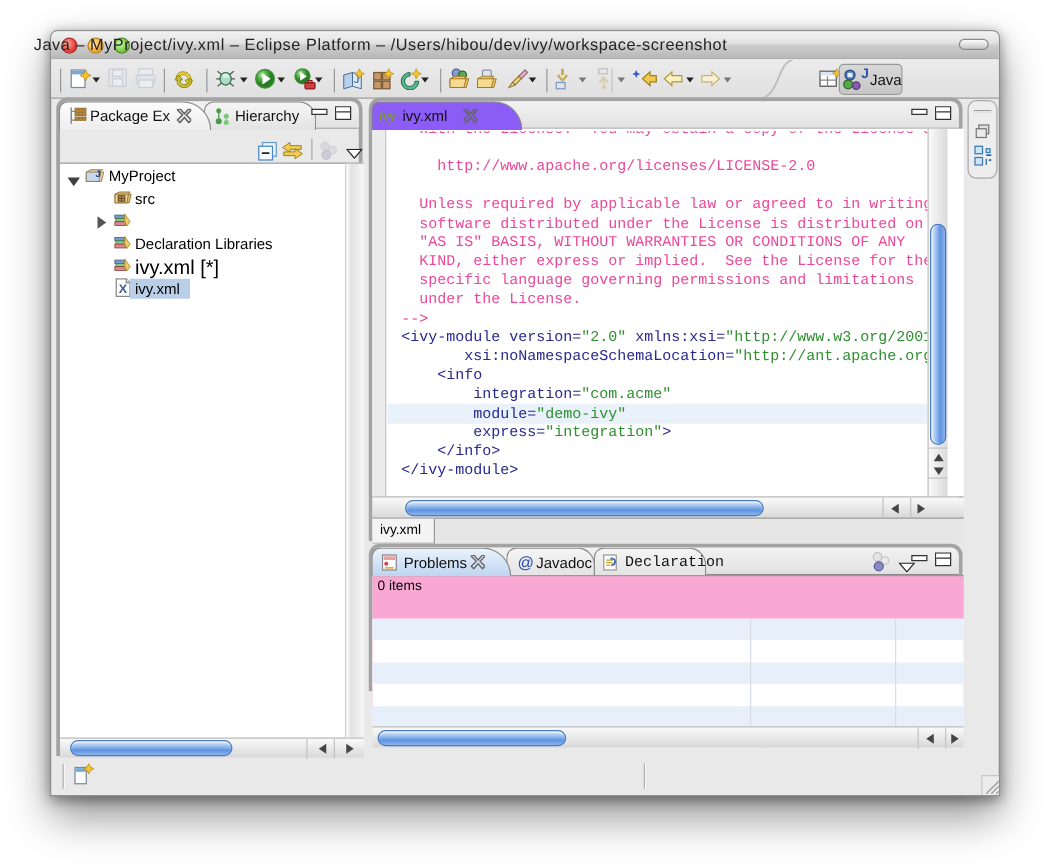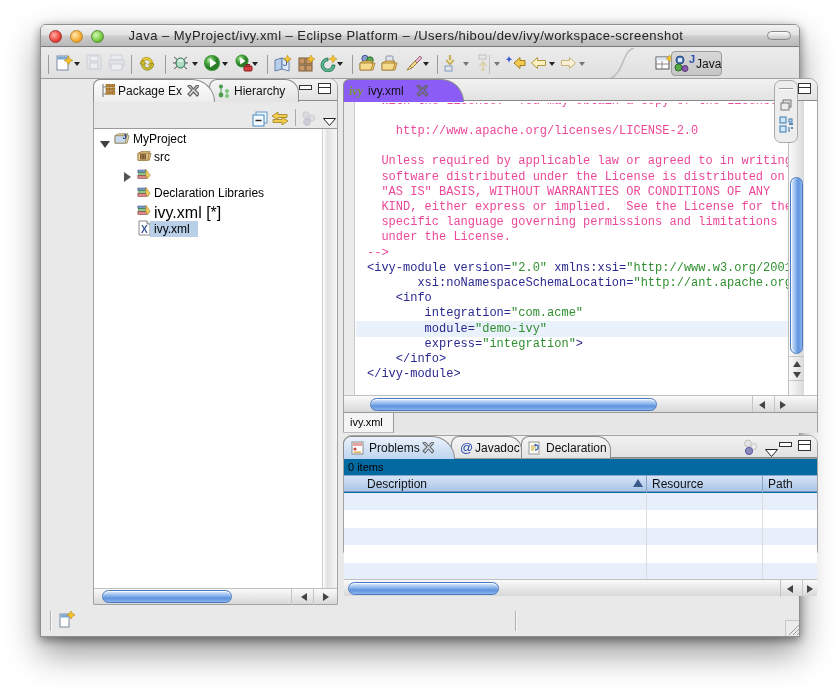--- a/index.html
+++ b/index.html
@@ -9,34 +9,34 @@
   #window { position:absolute; left:40px; top:24px; width:760px; height:613px;
     background:#e9e9e9; border-radius:6px 6px 0 0;
     box-shadow:0 3px 10px rgba(0,0,0,0.42), 0 16px 34px rgba(0,0,0,0.42);
     border:1px solid #8f8f8f; }
   
   #titlebar { position:absolute; left:0; top:0; width:758px; height:22px;
     border-radius:5px 5px 0 0;
     background:linear-gradient(#f2f2f2 0%, #e2e2e2 45%, #cccccc 55%, #b9b9b9 100%);
     border-bottom:1px solid #7c7c7c; }
   .tl { position:absolute; top:5px; width:13px; height:13px; border-radius:50%; }
-  #title-text { position:absolute; top:3px; left:-14px; width:100%; text-align:center;
+  #title-text { position:absolute; top:3px; left:-14px; width:100%; 
     font-size:13px; color:#242424; letter-spacing:0.45px; }
   
   #toolbar { position:absolute; left:0; top:23px; width:758px; height:31px;
     background:linear-gradient(#ebebeb,#e0e0e0);
     border-bottom:1px solid #9d9d9d; }
   .tsep { position:absolute; top:7px; width:1px; height:19px; background:#9a9a9a; }
   .ticon { position:absolute; top:6px; }
   .tdd { position:absolute; top:14px; width:0; height:0;
     border-left:3.5px solid transparent; border-right:3.5px solid transparent;
     border-top:4px solid #222; }
   
-  .panel { position:absolute; border:1px solid #a3a3a3; border-radius:9px 9px 1px 1px;
-    background:#e9e9e9;margin-left:48px; }
+  .panel { position:absolute; border:3px solid #a3a3a3; border-radius:9px 9px 1px 1px;
+    background:#e9e9e9; }
   .tabstrip { position:absolute; left:0; top:0; width:100%; height:22px;
     background:linear-gradient(#f2f2f2,#e2e2e2); border-radius:8px 8px 0 0;
     border-bottom:1px solid #8b8b8b; }
   .minmax { position:absolute; top:4px; display:flex; gap:6px; }
   .mm-min { width:13px; height:5px; margin-top:2px; border:1px solid #333; background:#fff; }
   .mm-max { width:13px; height:11px; border:1px solid #333; background:#fff; }
   .mm-max::before { content:""; display:block; height:3px; background:#fff;
      border-bottom:1px solid #333; }
   .tab { position:absolute; top:0; height:23px; font-size:12px; color:#111;
     border:1px solid #8b8b8b; border-bottom:none; }
@@ -414,46 +414,38 @@
       <span class="abs" style="left:8px; top:3px; color:#2a4ab0; font-size:13px;">@</span>
       <span class="abs" style="left:23px; top:4px;">Javadoc</span>
     </div>
     <div class="tab" style="left:177px; width:90px; border-radius:8px 14px 0 0; background:linear-gradient(#f5f5f5,#e3e3e3);">
       <svg class="abs" style="left:6px; top:4px" width="14" height="14">
           <rect x="1" y="1" width="10" height="12" fill="#fffef4" stroke="#999"></rect>
           <path d="M3 5 L8 5 M3 7 L8 7 M3 9 L6 9" stroke="#c8a030" stroke-width="1"></path>
           <path d="M7 9 C11 9 11 4 8 4" fill="none" stroke="#3a6ac0" stroke-width="1.4"></path>
           <path d="M8 2.5 L8 5.5 5.8 4z" fill="#3a6ac0"></path>
         </svg>
-      <span class="abs" style="left:24px; top:4px;">Declaration</span>
+      <span class="abs" style="left:24px; top:4px;font-family:Liberation Mono, monospace;">Declaration</span>
     </div>
     <div class="abs" style="left:398px; top:3px;"><svg width="17" height="17">
           <circle cx="6" cy="4.5" r="3.4" fill="#e4e4e4" stroke="#c0c0c0"></circle>
           <circle cx="12" cy="7.5" r="3" fill="#eaeaea" stroke="#c8c8c8"></circle>
           <circle cx="7" cy="12" r="3.6" fill="#8a8ac0" stroke="#5a5a9a"></circle>
         </svg></div>
     <div class="abs" style="left:421px; top:7px;"><svg width="13" height="8">
           <path d="M0.5 0.5 L12.5 0.5 6.5 7.5z" fill="#fff" stroke="#222"></path>
         </svg></div>
     <div class="minmax" style="right:6px;">
         <div class="mm-min"></div>
         <div class="mm-max"></div>
       </div>
 
-    <div class="abs" style="left:0; top:22px; width:473px; height:121px; background:#0369a1; border-top:1px solid #9a9a9a;">
+    <div class="abs" style="left:0; top:22px; width:473px; height:121px; background:#f9a8d4; border-top:1px solid #9a9a9a;">
       <div class="abs" style="left:4px; top:2px; font-size:11px;">0 items</div>
 
-      <div class="abs" style="left:0; top:16px; width:473px; height:17px; background:linear-gradient(#d5e3f6,#abc6e8); border-top:1px solid #8aa8cc; border-bottom:1px solid #7a98c0;">
-        <span class="abs" style="left:23px; top:1px; font-size:12px; color:#111;">Description</span>
-        <div class="abs" style="left:289px; top:3px; width:0; height:0; border-left:5.5px solid transparent; border-right:5.5px solid transparent; border-bottom:8px solid #3a5a8a;"></div>
-        <div class="abs" style="left:302px; top:0; width:1px; height:17px; background:#8aa4c8;"></div>
-        <span class="abs" style="left:308px; top:1px; font-size:12px; color:#111;">Resource</span>
-        <div class="abs" style="left:418px; top:0; width:1px; height:17px; background:#8aa4c8;"></div>
-        <span class="abs" style="left:424px; top:1px; font-size:12px; color:#111;">Path</span>
-      </div>
 
       <div class="abs" style="left:0; top:34px; width:473px; height:87px; background:#fff;">
         <div class="abs" style="left:0; top:0; width:473px; height:17px; background:#e7f0fa;"></div>
         <div class="abs" style="left:0; top:35px; width:473px; height:17px; background:#e7f0fa;"></div>
         <div class="abs" style="left:0; top:70px; width:473px; height:17px; background:#e7f0fa;"></div>
         <div class="abs" style="left:302px; top:0; width:1px; height:87px; background:#d8dde4;"></div>
         <div class="abs" style="left:418px; top:0; width:1px; height:87px; background:#d8dde4;"></div>
       </div>
     </div>
 

